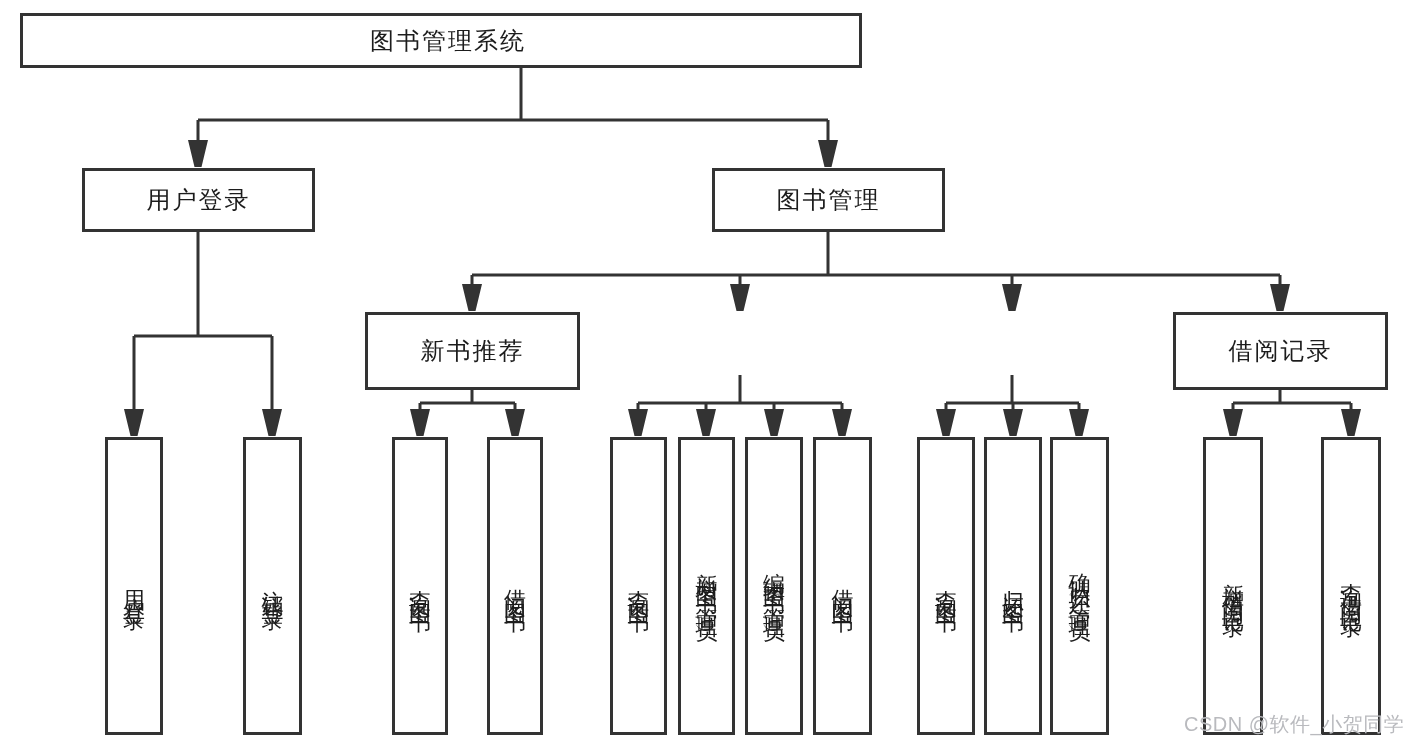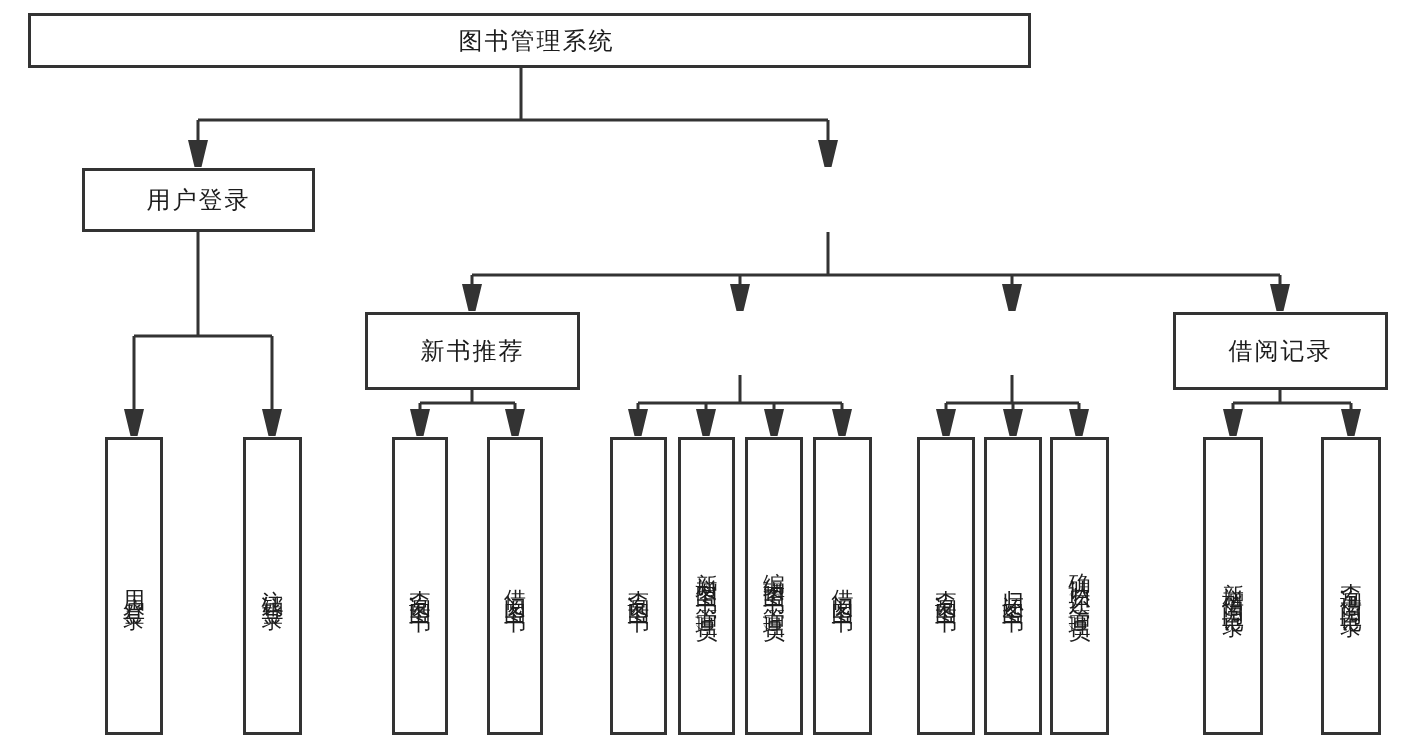--- a/index.html
+++ b/index.html
@@ -30,21 +30,21 @@
     display: flex;
     align-items: center;
     justify-content: center;
     z-index: 1;
   }
   .hbox {
     font-size: 24px;
     letter-spacing: 2px;
     white-space: nowrap;
   }
-  .root-box   { left: 28px;  top: 13px;  width: 1003px; height: 55px; padding-left: 14px; }
+  .root-box   { left: 20px;  top: 13px;  width: 842px; height: 55px; padding-left: 14px; }
   .lvl2-a     { left: 82px;  top: 168px; width: 233px;  height: 64px; }
   .lvl2-b     { left: 712px; top: 168px; width: 233px;  height: 64px; }
   .lvl3       { top: 312px; height: 78px; width: 215px; }
   .lvl3-a { left: 365px; }
   .lvl3-b { left: 632px; }
   .lvl3-c { left: 905px; }
   .lvl3-d { left: 1173px; text-align: center; }
   .leaf {
     top: 437px;
     height: 298px;
@@ -118,20 +118,21 @@
              M936 409 L956 409 L949.5 436 L942.5 436 Z
              M1003 409 L1023 409 L1016.5 436 L1009.5 436 Z
              M1069 409 L1089 409 L1082.5 436 L1075.5 436 Z
              M1223 409 L1243 409 L1236.5 436 L1229.5 436 Z
              M1341 409 L1361 409 L1354.5 436 L1347.5 436 Z"></path>
   </svg>
 
   <div class="box hbox root-box">图书管理系统</div>
 
   <div class="box hbox lvl2-a">用户登录</div>
+  <div class="box hbox lvl2-b">图书管理</div>
 
   <div class="box hbox lvl3 lvl3-a">新书推荐</div>
   <div class="box hbox lvl3 lvl3-d">借阅记录</div>
 
   <div class="box leaf leaf-1a">用户登录</div>
   <div class="box leaf leaf-1b">注销登录</div>
 
   <div class="box leaf leaf-2a">查询图书</div>
   <div class="box leaf leaf-2b">借阅图书</div>
 
@@ -140,14 +141,15 @@
   <div class="box leaf leaf-3c">编辑图书（管理员）</div>
   <div class="box leaf leaf-3d">借阅图书</div>
 
   <div class="box leaf leaf-4a">查询图书</div>
   <div class="box leaf leaf-4b">归还图书</div>
   <div class="box leaf leaf-4c">确认归还（管理员）</div>
 
   <div class="box leaf leaf-5a">新增借阅记录</div>
   <div class="box leaf leaf-5b">查询借阅记录</div>
 
+  <div id="watermark">CSDN @软件_小贺同学</div>
 
 </div>
 
 </body></html>

